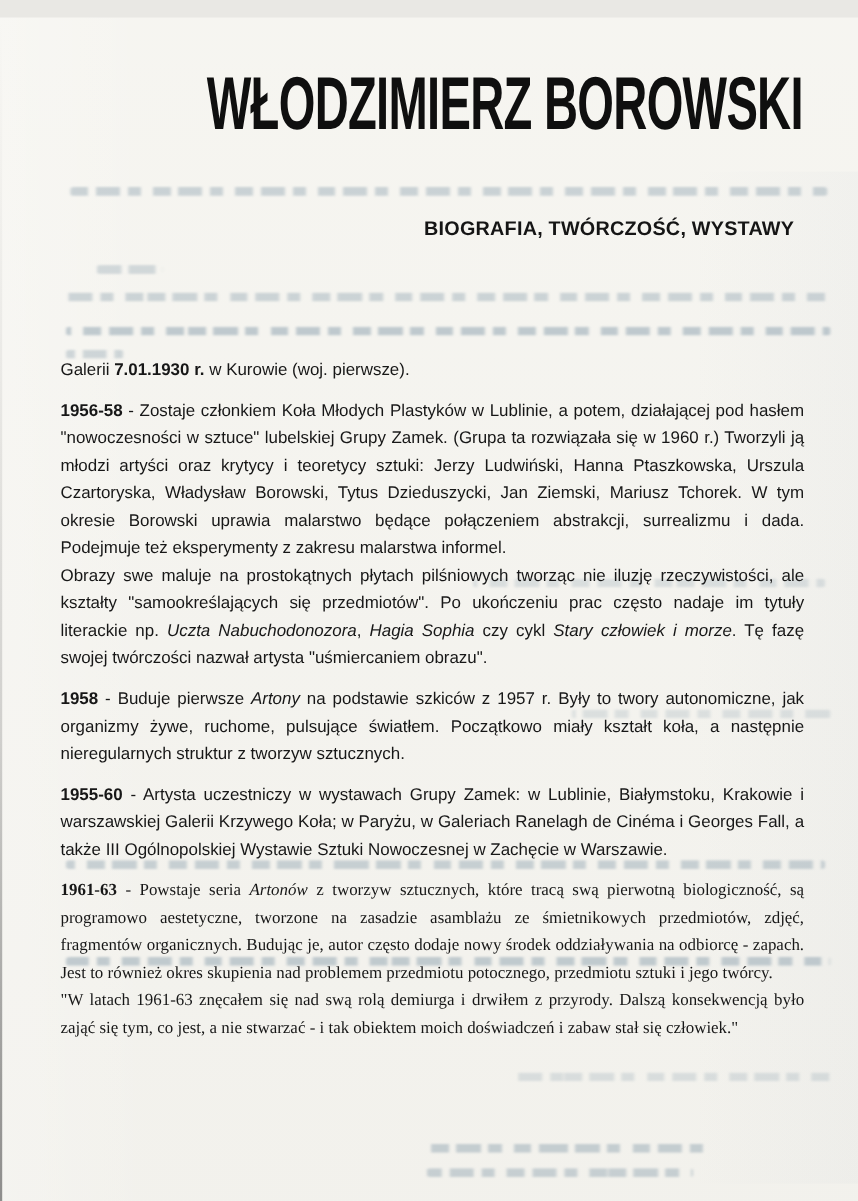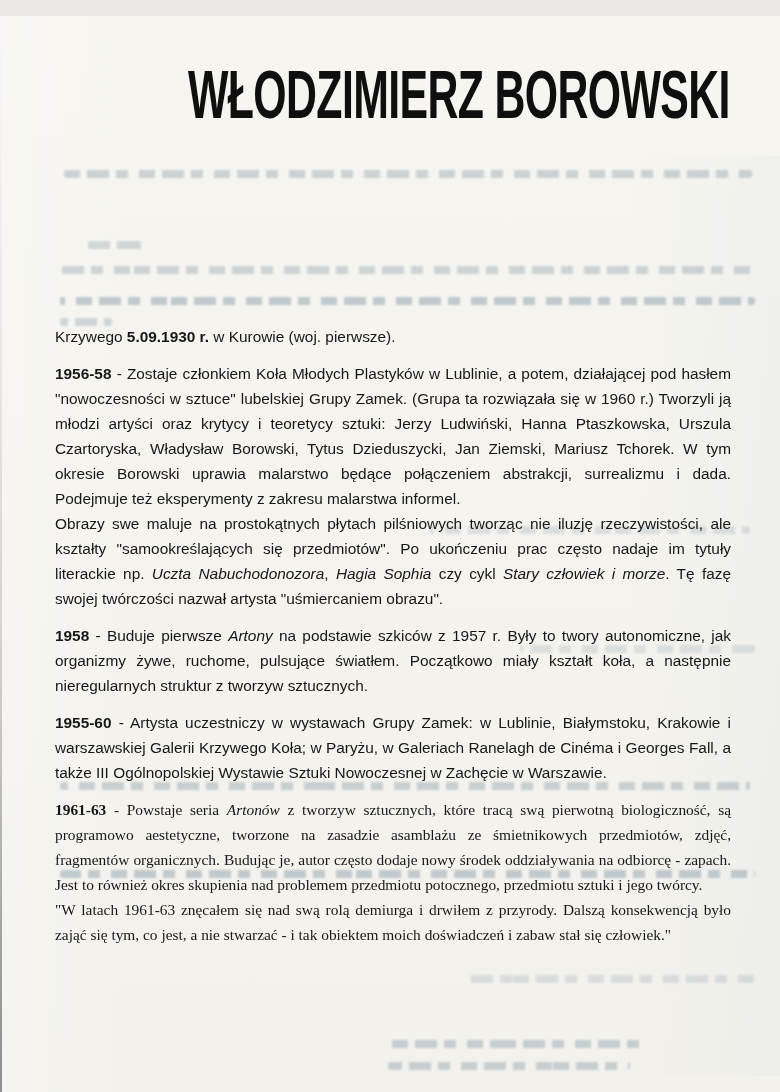--- a/index.html
+++ b/index.html
@@ -116,24 +116,25 @@
       <div class="ghost" style="left: 520px; top: 628px; width: 235px; opacity: 0.24; background-position-x: 222px; color: rgb(143, 163, 176);"></div>
       <div class="ghost" style="left: 60px; top: 765px; width: 690px; opacity: 0.44; background-position-x: 259px; color: rgb(143, 163, 176);"></div>
       <div class="ghost" style="left: 60px; top: 853px; width: 695px; opacity: 0.5; background-position-x: 296px; color: rgb(143, 163, 176);"></div>
       <div class="ghost" style="left: 470px; top: 958px; width: 290px; opacity: 0.26; background-position-x: 333px; color: rgb(143, 163, 176);"></div>
       <div class="ghost" style="left: 388px; top: 1023px; width: 258px; opacity: 0.46; background-position-x: 370px; color: rgb(143, 163, 176);"></div>
       <div class="ghost" style="left: 388px; top: 1045px; width: 242px; opacity: 0.44; background-position-x: 407px; color: rgb(143, 163, 176);"></div>
       <div class="ghost" style="left: 295px; top: 1087px; width: 485px; opacity: 0.4; background-position-x: 444px; color: rgb(143, 163, 176);"></div>
     </div>
 
   <h1 class="title">WŁODZIMIERZ BOROWSKI</h1>
+  <h2 class="subtitle">BIOGRAFIA, TWÓRCZOŚĆ, WYSTAWY</h2>
 
   <div class="body-text" id="biography">
       <div class="block">
-        <p class="para"><span>Krzywego </span><b>5.09.1930 r.</b><span> w Kurowie (woj. pierwsze).</span></p>
+        <p class="para"><span>Galerii </span><b>7.01.1930 r.</b><span> w Kurowie (woj. pierwsze).</span></p>
       </div>
       <div class="block">
         <p class="para"><b>1956-58</b><span> - Zostaje członkiem Koła Młodych Plastyków w Lublinie, a potem, działającej pod hasłem "nowoczesności w sztuce" lubelskiej Grupy Zamek. (Grupa ta rozwiązała się w 1960 r.) Tworzyli ją młodzi artyści oraz krytycy i teoretycy sztuki: Jerzy Ludwiński, Hanna Ptaszkowska, Urszula Czartoryska, Władysław Borowski, Tytus Dzieduszycki, Jan Ziemski, Mariusz Tchorek. W tym okresie Borowski uprawia malarstwo będące połączeniem abstrakcji, surrealizmu i dada. Podejmuje też eksperymenty z zakresu malarstwa informel.</span></p>
         <p class="para"><span>Obrazy swe maluje na prostokątnych płytach pilśniowych tworząc nie iluzję rzeczywistości, ale kształty "samookreślających się przedmiotów". Po ukończeniu prac często nadaje im tytuły literackie np. </span><i>Uczta Nabuchodonozora</i><span>, </span><i>Hagia Sophia</i><span> czy cykl </span><i>Stary człowiek i morze</i><span>. Tę fazę swojej twórczości nazwał artysta "uśmiercaniem obrazu".</span></p>
       </div>
       <div class="block">
         <p class="para"><b>1958</b><span> - Buduje pierwsze </span><i>Artony</i><span> na podstawie szkiców z 1957 r. Były to twory autonomiczne, jak organizmy żywe, ruchome, pulsujące światłem. Początkowo miały kształt koła, a następnie nieregularnych struktur z tworzyw sztucznych.</span></p>
       </div>
       <div class="block">
         <p class="para"><b>1955-60</b><span> - Artysta uczestniczy w wystawach Grupy Zamek: w Lublinie, Białymstoku, Krakowie i warszawskiej Galerii Krzywego Koła; w Paryżu, w Galeriach Ranelagh de Cinéma i Georges Fall, a także III Ogólnopolskiej Wystawie Sztuki Nowoczesnej w Zachęcie w Warszawie.</span></p>

